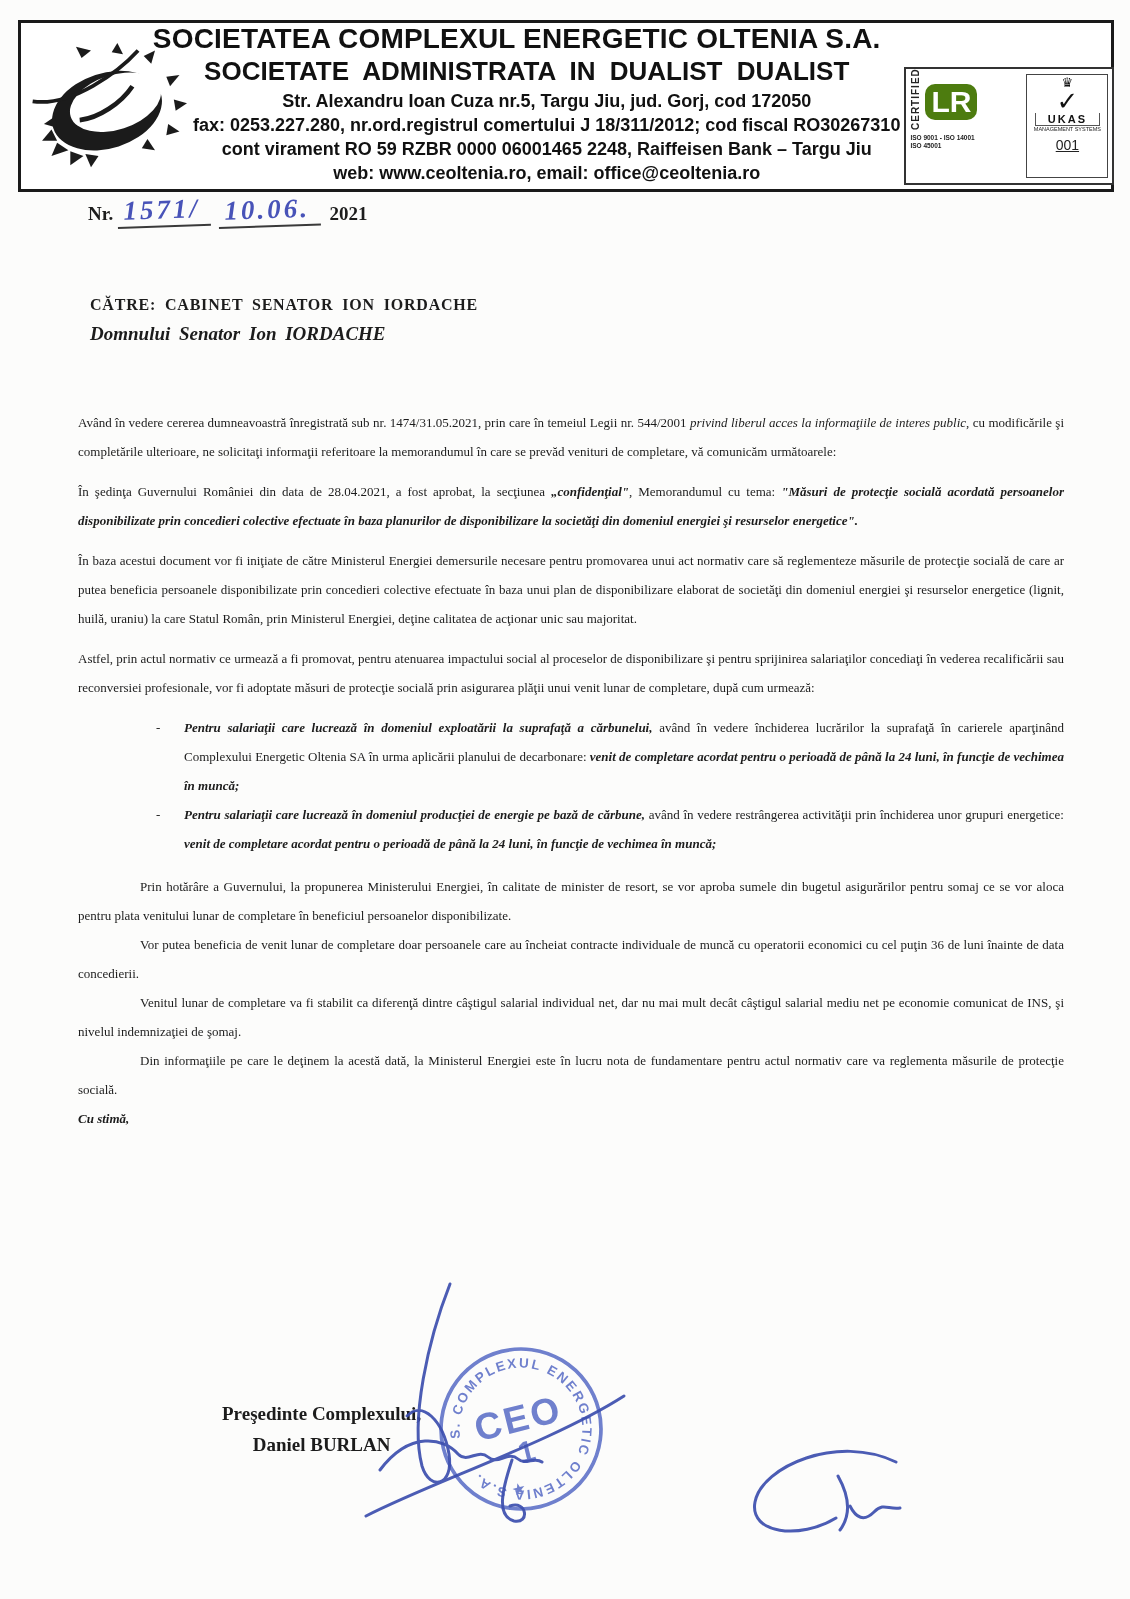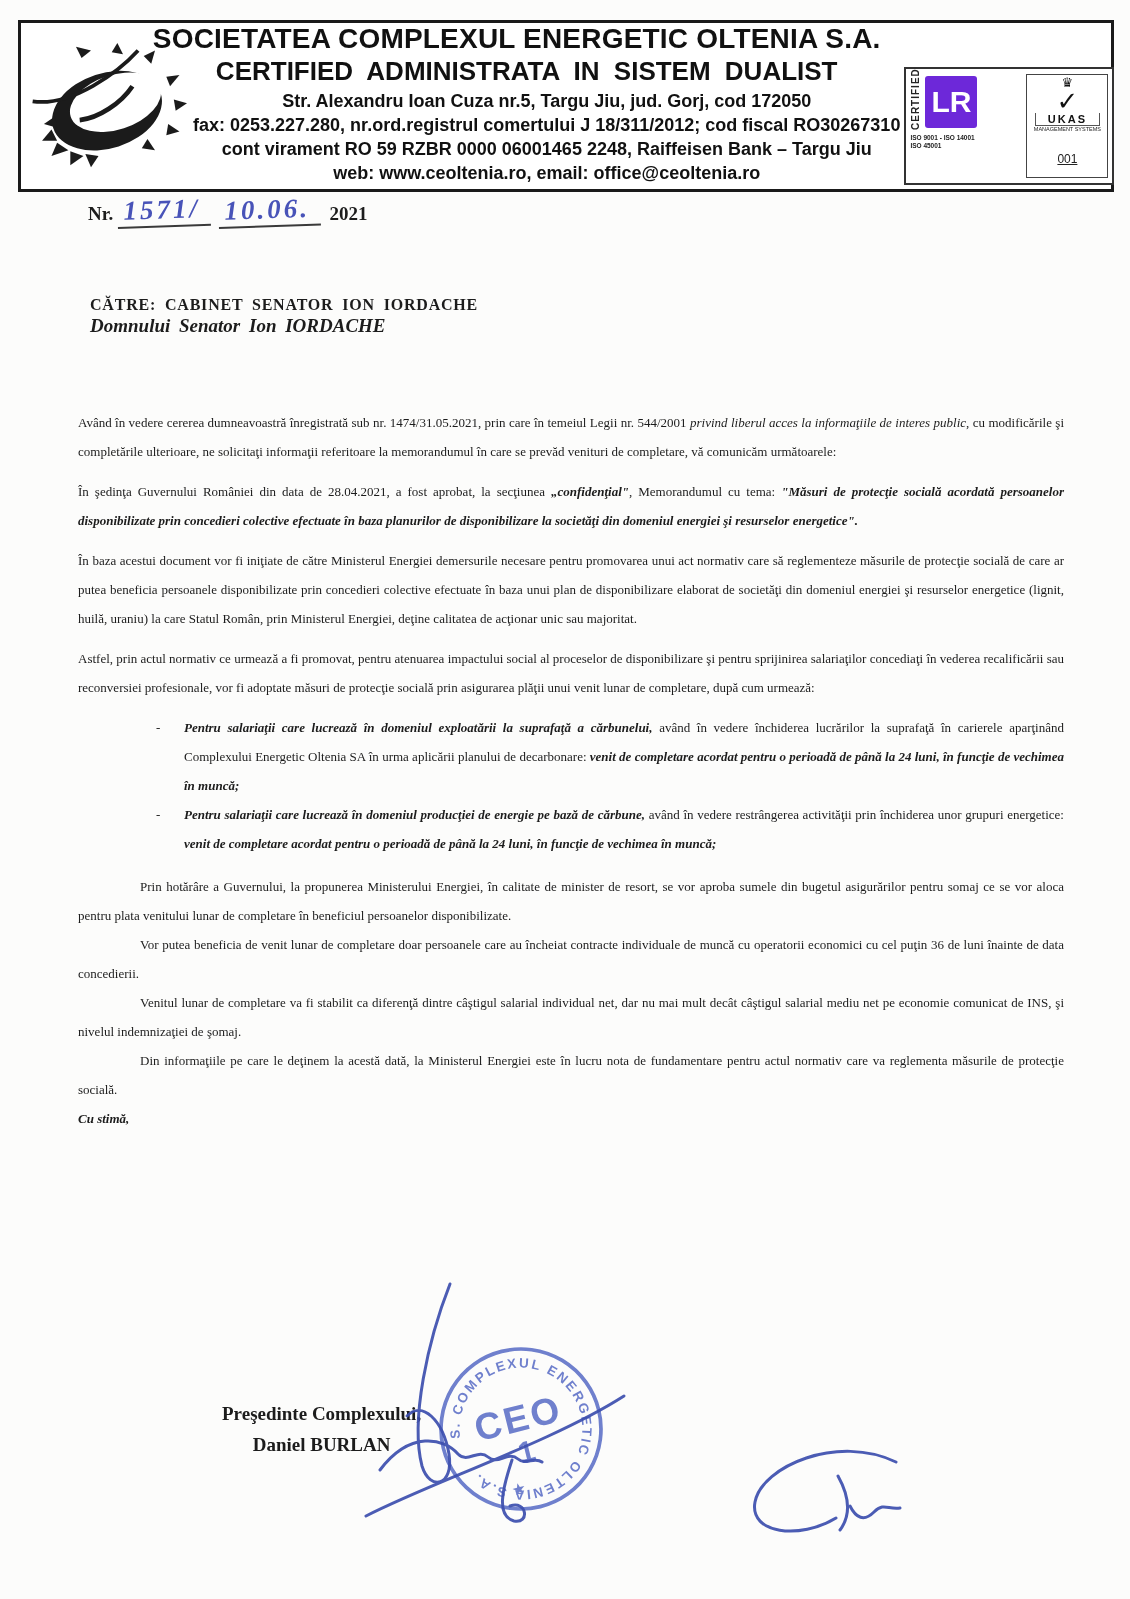--- a/index.html
+++ b/index.html
@@ -23,42 +23,42 @@
     flex:0 0 auto;width:198px;margin:44px 6px 4px 4px;border:2px solid #333;
     background:#fff;display:flex;padding:5px 4px;gap:5px;
     font-family:"Liberation Sans","DejaVu Sans",sans-serif;
   }
   .cert-lr{flex:1;border-right:0;display:flex;flex-direction:column;}
   .cert-lr-top{display:flex;align-items:center;gap:4px;}
   .certified-vert{
     writing-mode:vertical-rl;transform:rotate(180deg);
     font-size:10px;font-weight:bold;letter-spacing:1px;color:#222;height:56px;
   }
-  .lr-mark{width:52px;height:52px;background:#6d28d9;color:#fff;display:flex;
-    align-items:center;justify-content:center;font-size:30px;font-weight:bold;border-radius:3px;}
+  .lr-mark{width:52px;height:36px;background:#4d7c0f;color:#fff;display:flex;
+    align-items:center;justify-content:center;font-size:30px;font-weight:bold;border-radius:10px;}
   .iso-lines{font-size:6.5px;color:#222;margin-top:4px;line-height:8px;font-weight:bold;}
   .cert-ukas{flex:0 0 78px;border:1.5px solid #444;display:flex;flex-direction:column;align-items:center;padding:2px 1px;}
   .ukas-crown{font-size:13px;line-height:12px;color:#111;}
   .ukas-check{font-size:26px;line-height:24px;font-weight:bold;color:#111;}
   .ukas-name{font-size:11px;font-weight:bold;letter-spacing:2px;color:#111;border:1px solid #555;border-top:none;padding:0 12px;}
   .ukas-sub{font-size:5.5px;color:#222;text-align:center;line-height:6px;}
-  .ukas-num{font-size:12px;color:#222;margin-top:20px;text-decoration:underline;}
+  .ukas-num{font-size:14px;color:#222;margin-top:5px;text-decoration:underline;}
   
   .nr-line{position:absolute;left:88px;top:196px;font-size:19px;font-weight:bold;}
   .hand{
     font-style:italic;color:#4853b8;font-size:27px;font-weight:bold;
     border-bottom:2px solid #3a3a3a;display:inline-block;padding:0 10px 0 6px;
     letter-spacing:3px;transform:rotate(-2deg);transform-origin:left bottom;
   }
   .hand+.hand{margin-left:4px;}
   .nr-year{font-weight:bold;font-size:19px;margin-left:4px;}
   
   .recipient{position:absolute;left:90px;top:296px;}
   .recip-1{font-size:16px;font-weight:bold;letter-spacing:.8px;word-spacing:4px;}
-  .recip-2{font-size:19px;font-weight:bold;font-style:italic;margin-top:1px;word-spacing:4px;}
+  .recip-2{font-size:19px;font-weight:bold;font-style:italic;margin-top:9px;word-spacing:4px;}
   
   .body-text{position:absolute;left:78px;top:408px;width:986px;
     font-size:13px;line-height:29px;text-align:justify;}
   .body-text p{margin:0 0 11px 0;}
   .it{font-style:italic;}
   .bi{font-style:italic;font-weight:bold;}
   ul.bullets{list-style:none;margin:0 0 11px 0;padding:0 0 0 68px;}
   ul.bullets li{position:relative;padding-left:38px;margin:0;}
   ul.bullets li::before{content:"-";position:absolute;left:10px;top:0;}
   .indent{text-indent:62px;margin-bottom:0 !important;}
@@ -98,21 +98,21 @@
           <polygon points="156,58 170,62 158,70"></polygon>
           <polygon points="150,84 162,92 148,96"></polygon>
           <polygon points="128,100 136,112 122,110"></polygon>
         </g>
         <path d="M118,6 C98,28 48,66 6,60" stroke="#1b1b1b" stroke-width="4" fill="none"></path>
         <path d="M112,44 C100,62 76,78 56,80" stroke="#1b1b1b" stroke-width="5" fill="none"></path>
       </svg>
     </div>
     <div class="head-center">
       <div class="head-title">SOCIETATEA COMPLEXUL ENERGETIC OLTENIA  S.A.</div>
-      <div class="head-subtitle">CERTIFIED  ADMINISTRATA  IN  SISTEM  DUALIST</div>
+      <div class="head-subtitle">SOCIETATE  ADMINISTRATA  IN  DUALIST  DUALIST</div>
       <div class="head-line">Str. Alexandru Ioan Cuza nr.5, Targu Jiu, jud. Gorj, cod 172050</div>
       <div class="head-line">fax: 0253.227.280, nr.ord.registrul comertului J 18/311/2012; cod fiscal  RO30267310</div>
       <div class="head-line">cont virament RO 59 RZBR 0000 06001465 2248,  Raiffeisen Bank – Targu Jiu</div>
       <div class="head-line">web: www.ceoltenia.ro,  email: office@ceoltenia.ro</div>
     </div>
     <div class="cert-box">
       <div class="cert-lr">
         <div class="cert-lr-top">
           <span class="certified-vert">CERTIFIED</span>
           <span class="lr-mark">LR</span>

